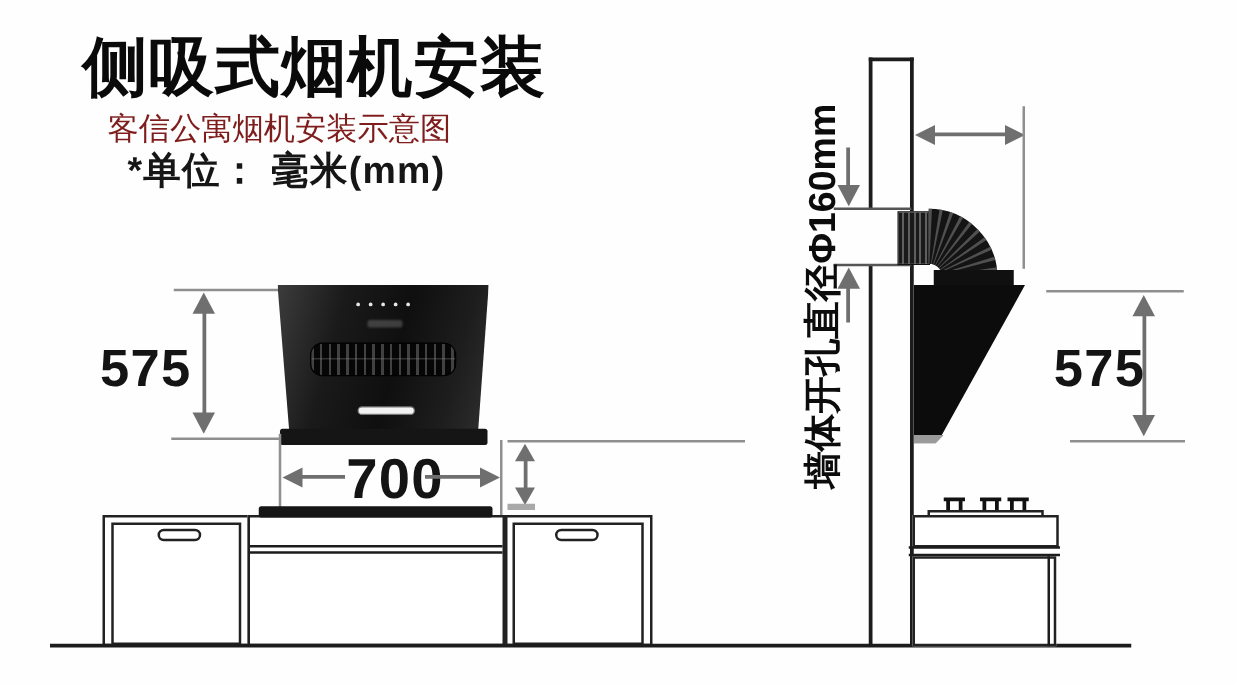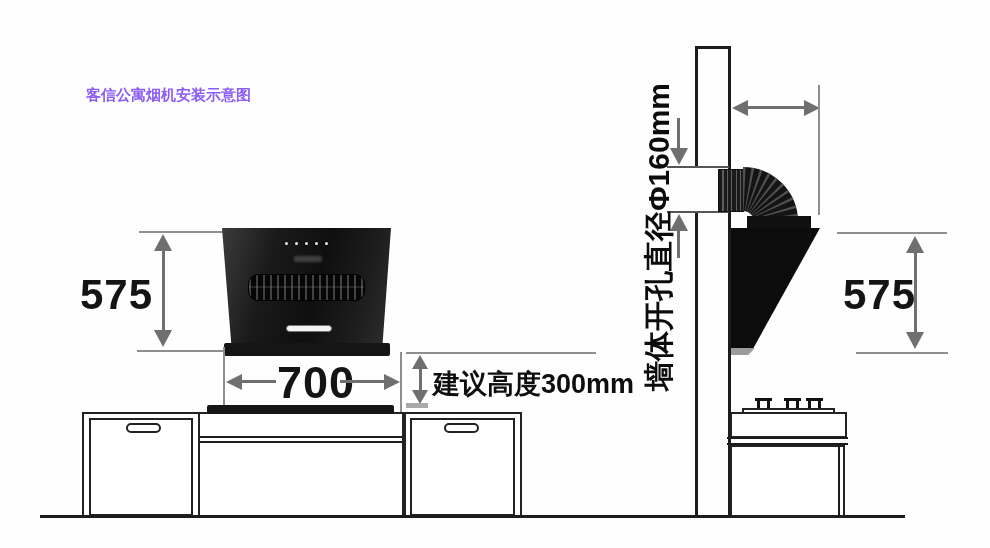--- a/index.html
+++ b/index.html
@@ -16,21 +16,21 @@
   .tri-up{position:absolute;width:0;height:0;border-left:9px solid transparent;border-right:9px solid transparent;border-bottom:17px solid var(--arrow);}
   .tri-down{position:absolute;width:0;height:0;border-left:9px solid transparent;border-right:9px solid transparent;border-top:17px solid var(--arrow);}
   .tri-left{position:absolute;width:0;height:0;border-top:8px solid transparent;border-bottom:8px solid transparent;border-right:16px solid var(--arrow);}
   .tri-right{position:absolute;width:0;height:0;border-top:8px solid transparent;border-bottom:8px solid transparent;border-left:16px solid var(--arrow);}
   .shaft-v{position:absolute;width:3px;background:var(--arrow);}
   .shaft-h{position:absolute;height:3px;background:var(--arrow);}
   .dim-num{position:absolute;color:#141414;font-size:42px;font-weight:600;letter-spacing:1px;line-height:1;text-align:center;}
   .box{position:absolute;background:#fff;border:2px solid #222;box-sizing:border-box;}
   .handle{position:absolute;border:2px solid #222;border-radius:6px;background:#fff;box-sizing:border-box;}
   .title{position:absolute;left:66px;top:26px;font-size:52px;font-weight:900;color:#0a0a0a;letter-spacing:1px;line-height:1.1;white-space:nowrap;}
-  .subtitle{position:absolute;left:86px;top:86px;font-size:15px;font-weight:700;color:#8b5cf6;white-space:nowrap;}
+  .subtitle{position:absolute;left:86px;top:86px;font-size:25px;font-weight:400;color:#7f1d1d;white-space:nowrap;}
   .unitnote{position:absolute;left:102px;top:116px;font-size:30px;font-weight:600;color:#161616;letter-spacing:1px;white-space:nowrap;}
   .hood-panel{position:absolute;left:222px;top:228px;width:169px;height:116px;
     background:linear-gradient(105deg,#3c3c3c 0%,#1a1a1a 28%,#0f0f0f 55%,#1d1d1d 80%,#2f2f2f 100%);
     clip-path:polygon(0 0,100% 0,95% 100%,5.5% 100%);}
   .hood-base{position:absolute;left:224px;top:343px;width:166px;height:13px;background:#151515;border-radius:2px;}
   .hood-dot{position:absolute;width:3px;height:3px;border-radius:50%;background:#e8e8e8;top:242px;}
   .hood-logo{position:absolute;left:294px;top:256px;width:28px;height:6px;background:rgba(170,170,170,.3);filter:blur(1px);border-radius:2px;}
   .hood-grille{position:absolute;left:248px;top:274px;width:115px;height:25px;border-radius:10px;border:1px solid #000;
     background:
       linear-gradient(180deg,transparent 11px,rgba(130,130,130,.45) 12px,transparent 13px),
@@ -46,21 +46,23 @@
   .collar{position:absolute;left:747px;top:216px;width:64px;height:13px;background:#101010;}
   .wall-note{position:absolute;left:504px;top:220px;width:310px;height:34px;text-align:center;
     font-size:30px;font-weight:800;color:#0c0c0c;transform:rotate(-90deg);white-space:nowrap;line-height:34px;}
   .clearance{position:absolute;left:433px;top:366px;font-size:27px;font-weight:700;color:#0e0e0e;white-space:nowrap;}
 </style>
 </head>
 <body>
 
 <div id="canvas">
 
+  <div class="title">侧吸式烟机安装</div>
   <div class="subtitle">客信公寓烟机安装示意图</div>
+  <div class="unitnote">*单位： 毫米(mm)</div>
 
   <div class="dim-num" style="left:80px;top:274px;width:62px;">575</div>
   <div class="hline" style="left:139px;top:231px;width:84px;"></div>
   <div class="hline" style="left:137px;top:350px;width:91px;"></div>
   <div class="tri-up" style="left:154px;top:234px;"></div>
   <div class="shaft-v" style="left:162px;top:248px;height:86px;"></div>
   <div class="tri-down" style="left:154px;top:330px;"></div>
 
   <div class="hood-panel"></div>
   <div class="hood-base"></div>
@@ -79,21 +81,20 @@
   <div class="shaft-h" style="left:240px;top:380px;width:36px;"></div>
   <div class="dim-num" style="left:277px;top:360px;width:60px;font-size:45px;">700</div>
   <div class="shaft-h" style="left:340px;top:380px;width:46px;"></div>
   <div class="tri-right" style="left:384px;top:374px;"></div>
 
   <div class="hline" style="left:406px;top:352px;width:190px;"></div>
   <div class="tri-up" style="left:412px;top:355px;border-left-width:8px;border-right-width:8px;border-bottom-width:14px;"></div>
   <div class="shaft-v" style="left:419px;top:366px;height:26px;"></div>
   <div class="tri-down" style="left:412px;top:390px;border-left-width:8px;border-right-width:8px;border-top-width:14px;"></div>
   <div class="abs" style="left:406px;top:403px;width:22px;height:5px;background:#a9a9a9;"></div>
-  <div class="clearance">建议高度300mm</div>
 
   <div class="box" style="left:82px;top:412px;width:118px;height:105px;"></div>
   <div class="box" style="left:89px;top:418px;width:104px;height:98px;"></div>
   <div class="handle" style="left:126px;top:423px;width:35px;height:10px;"></div>
 
   <div class="box" style="left:198px;top:412px;width:206px;height:105px;"></div>
   <div class="abs" style="left:207px;top:405px;width:187px;height:9px;background:#161616;border-radius:2px;"></div>
   <div class="abs blkline" style="left:200px;top:436px;width:202px;height:2px;"></div>
   <div class="abs blkline" style="left:200px;top:441px;width:202px;height:2px;"></div>
 

